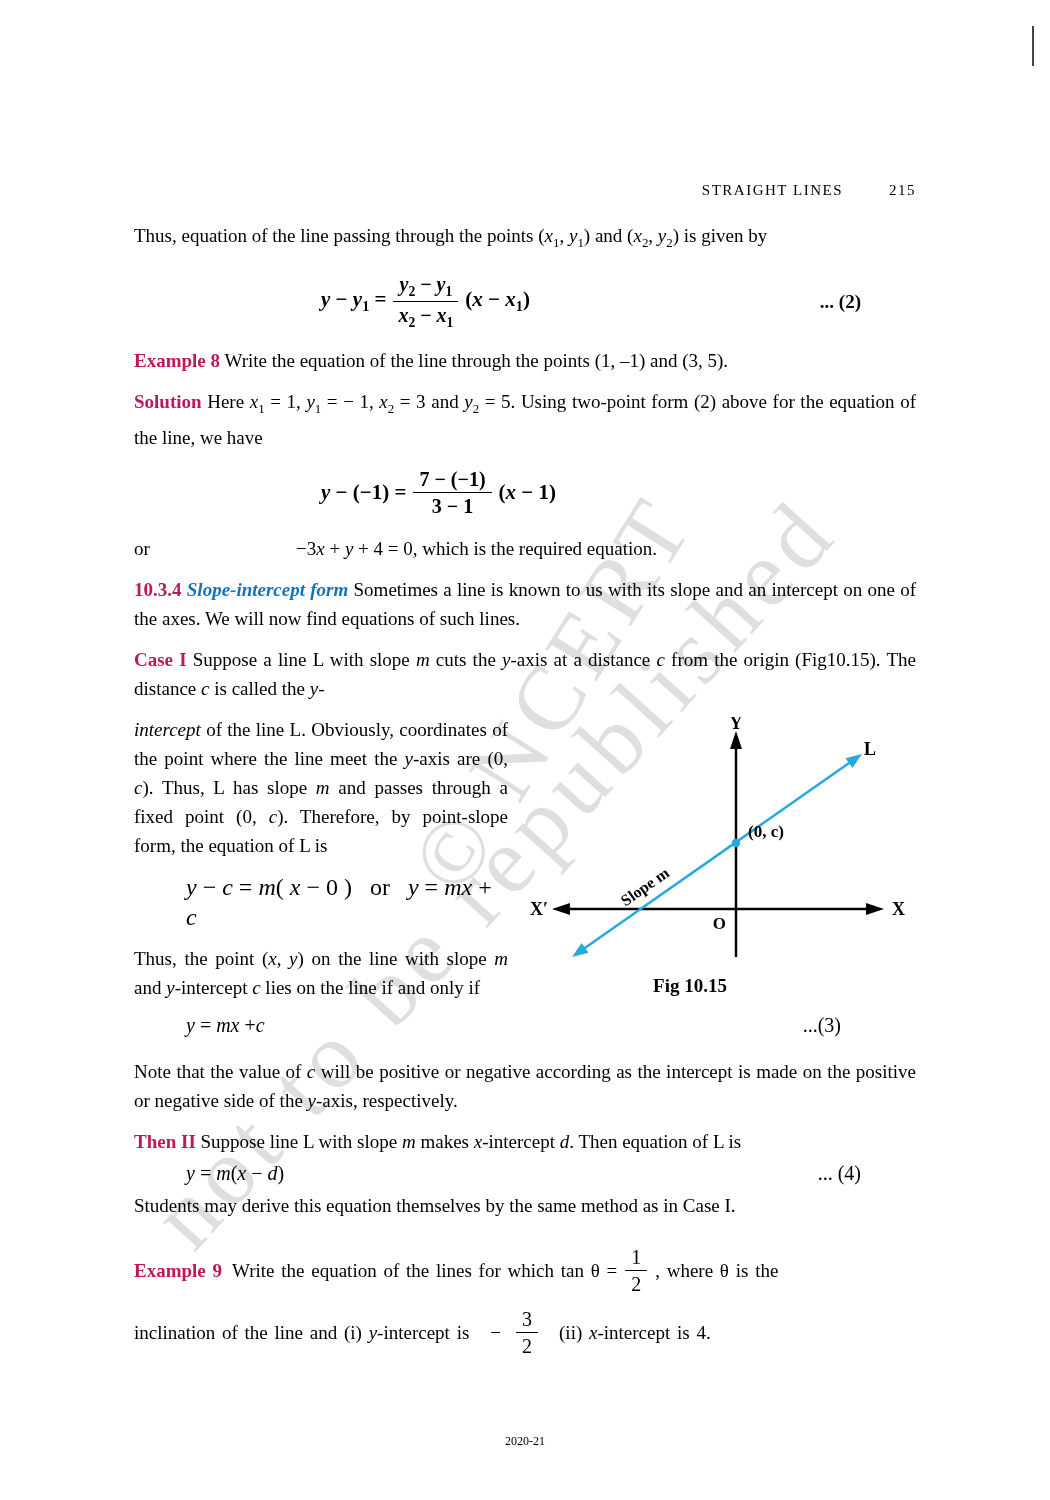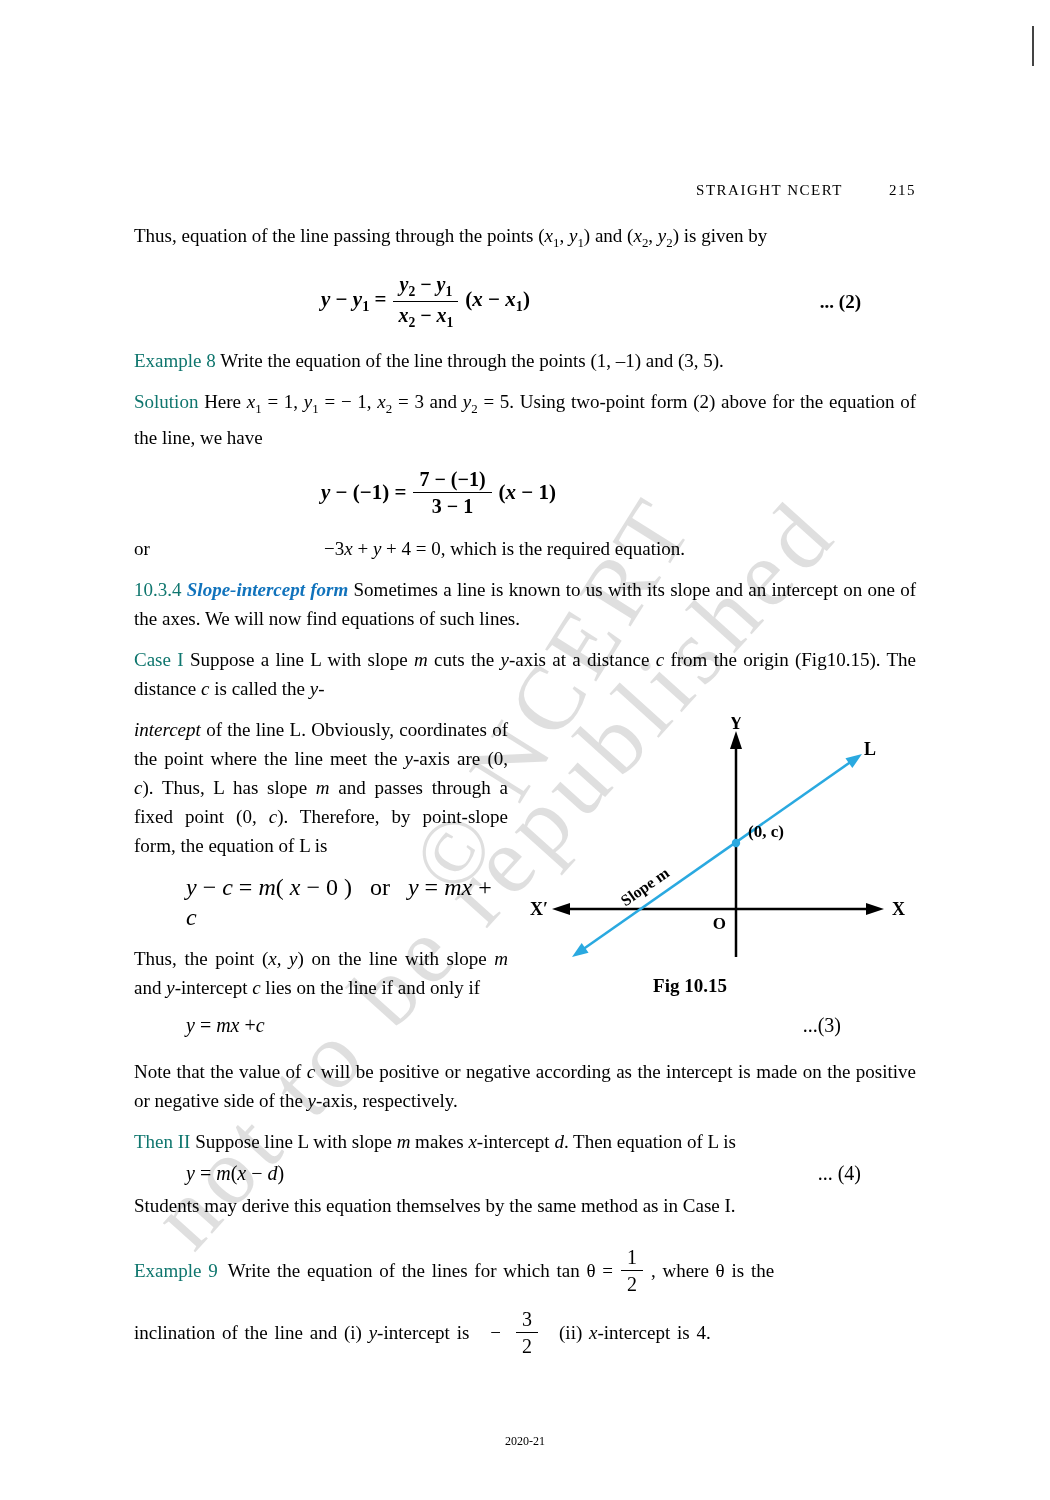--- a/index.html
+++ b/index.html
@@ -15,33 +15,33 @@
   }
   .wm1 { font-size:92px; left:330px; top:640px; transform:rotate(-58deg); }
   .wm2 { font-size:95px; left:10px; top:818px; transform:rotate(-48deg); }
 
   .content { position:relative; z-index:1; margin:0 auto; width:782px; padding-top:182px; }
 
   .page-header { display:flex; justify-content:flex-end; align-items:baseline; gap:46px;
     font-size:15px; letter-spacing:1.5px; margin-bottom:22px; }
 
   p.body { font-size:19px; line-height:29px; margin:12px 0; text-align:justify; }
-  .blue { color:#0f766e; font-weight:normal; }
+  .blue { color:#be185d; font-weight:bold; }
   .blue-italic { color:#1173bc; font-weight:bold; font-style:italic; }
   sub { font-size:0.68em; }
 
   .eq-row { display:flex; align-items:center; margin:16px 0; font-size:21px;font-weight:bold; }
   .eq-row .eq-main { display:inline-flex; align-items:center; gap:7px; }
   .eq-indent { padding-left:187px; }
   .eq-tag { margin-left:auto; padding-right:55px; font-size:19px; }
   .frac { display:inline-flex; flex-direction:column; align-items:center; line-height:1.12; font-size:20px; }
   .frac .num { padding:0 6px 2px; border-bottom:1.6px solid #000; }
   .frac .den { padding-top:2px; }
 
-  .or-row { display:flex; align-items:baseline; font-size:19px; line-height:29px; margin:12px 0;gap:28px; }
+  .or-row { display:flex; align-items:baseline; font-size:19px; line-height:29px; margin:12px 0; }
   .or-row .or-word { width:162px; }
 
   .case1-wrap { overflow:visible; }
   .figure-box { float:right; width:392px; margin:2px 0 4px 16px; text-align:center; }
   .figure-box .caption { font-weight:bold; font-size:19px; margin-top:2px; padding-right:60px; }
   .fig-label { font-family:"Liberation Serif", serif; font-weight:bold; }
 
   .inline-eq { font-size:24px; line-height:30px; margin:8px 0; padding-left:52px; }
   .eq3-row { clear:both; display:flex; justify-content:space-between; align-items:baseline;
     font-size:20px; padding-left:52px; padding-right:75px; margin:8px 0 10px; }
@@ -61,21 +61,21 @@
 
 <div class="page">
   <div class="crop-mark"></div>
 
   <div class="wm wm1">© NCERT</div>
   <div class="wm wm2">not to be republished</div>
 
   <div class="content">
 
     <div class="page-header">
-      <span>STRAIGHT NCERT</span>
+      <span>STRAIGHT LINES</span>
       <span>215</span>
     </div>
 
     <p class="body"> Thus, equation of the line passing through the points (<i>x</i><sub>1</sub>, <i>y</i><sub>1</sub>) and (<i>x</i><sub>2</sub>, <i>y</i><sub>2</sub>) is given by</p>
 
     <div class="eq-row eq-indent">
       <span class="eq-main">
         <span> <i>y</i> − <i>y</i><sub>1</sub> =</span>
         <span class="frac">
           <span class="num"> <i>y</i><sub>2</sub> − <i>y</i><sub>1</sub></span>

